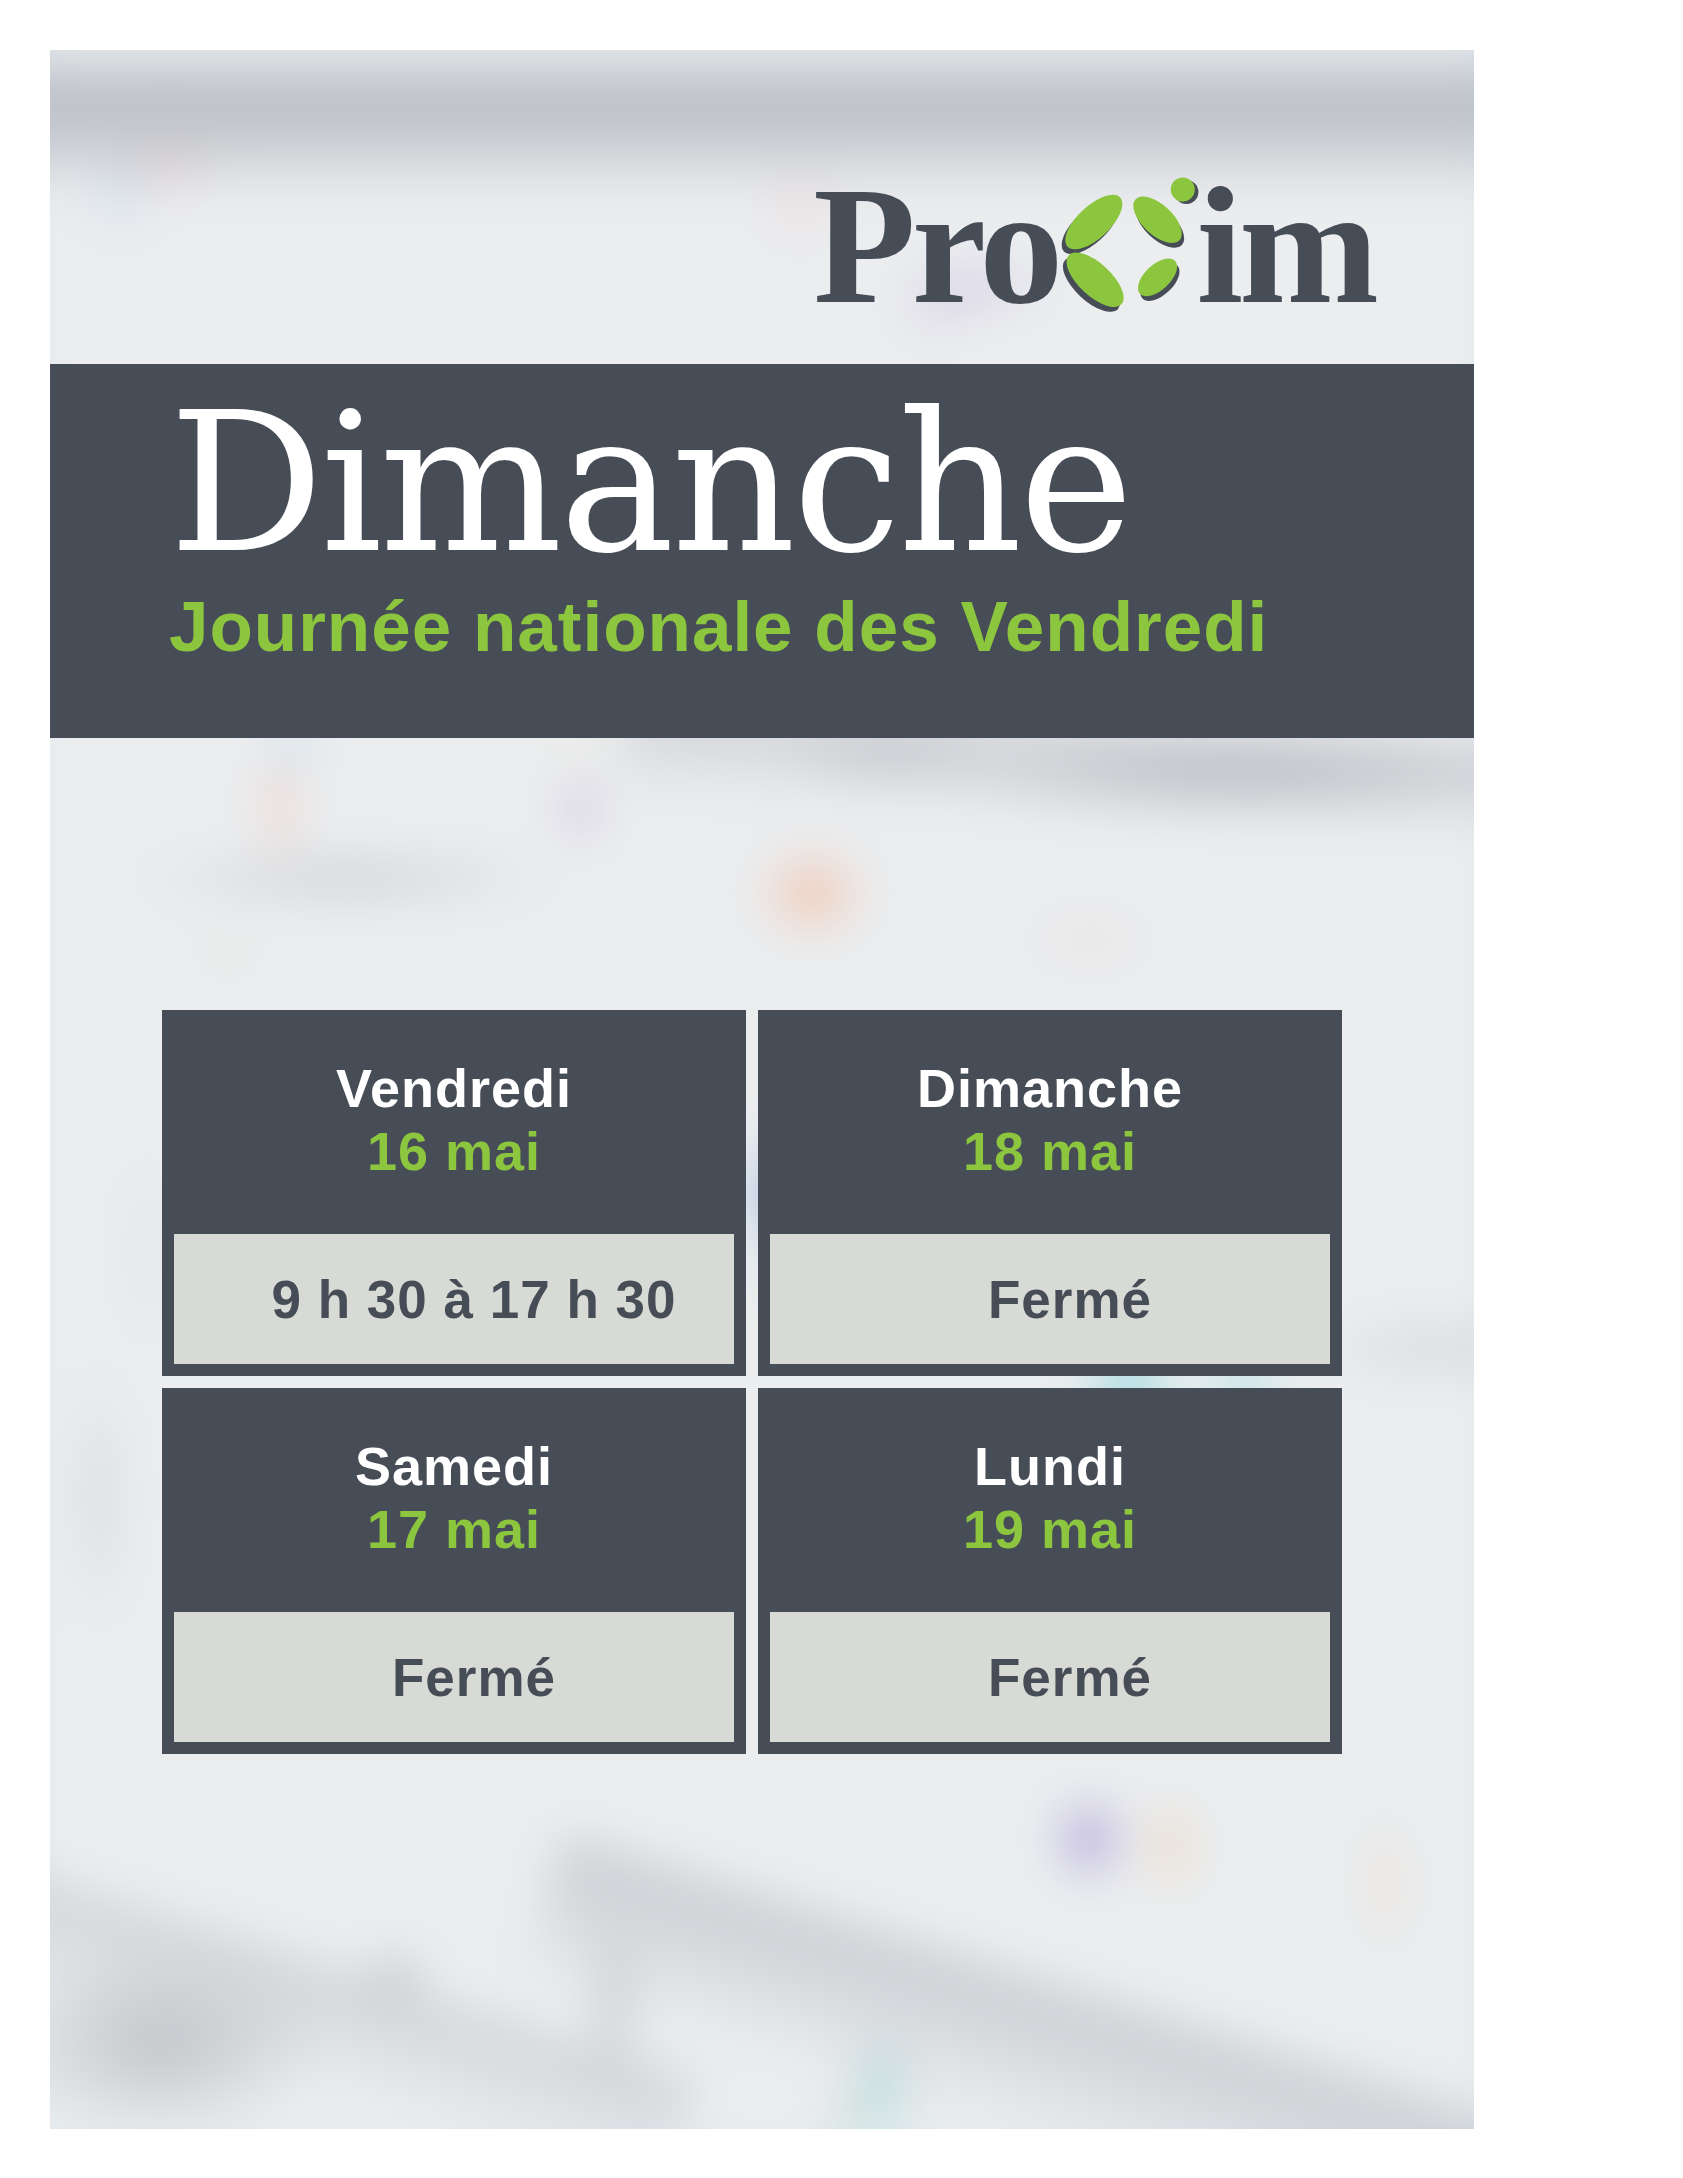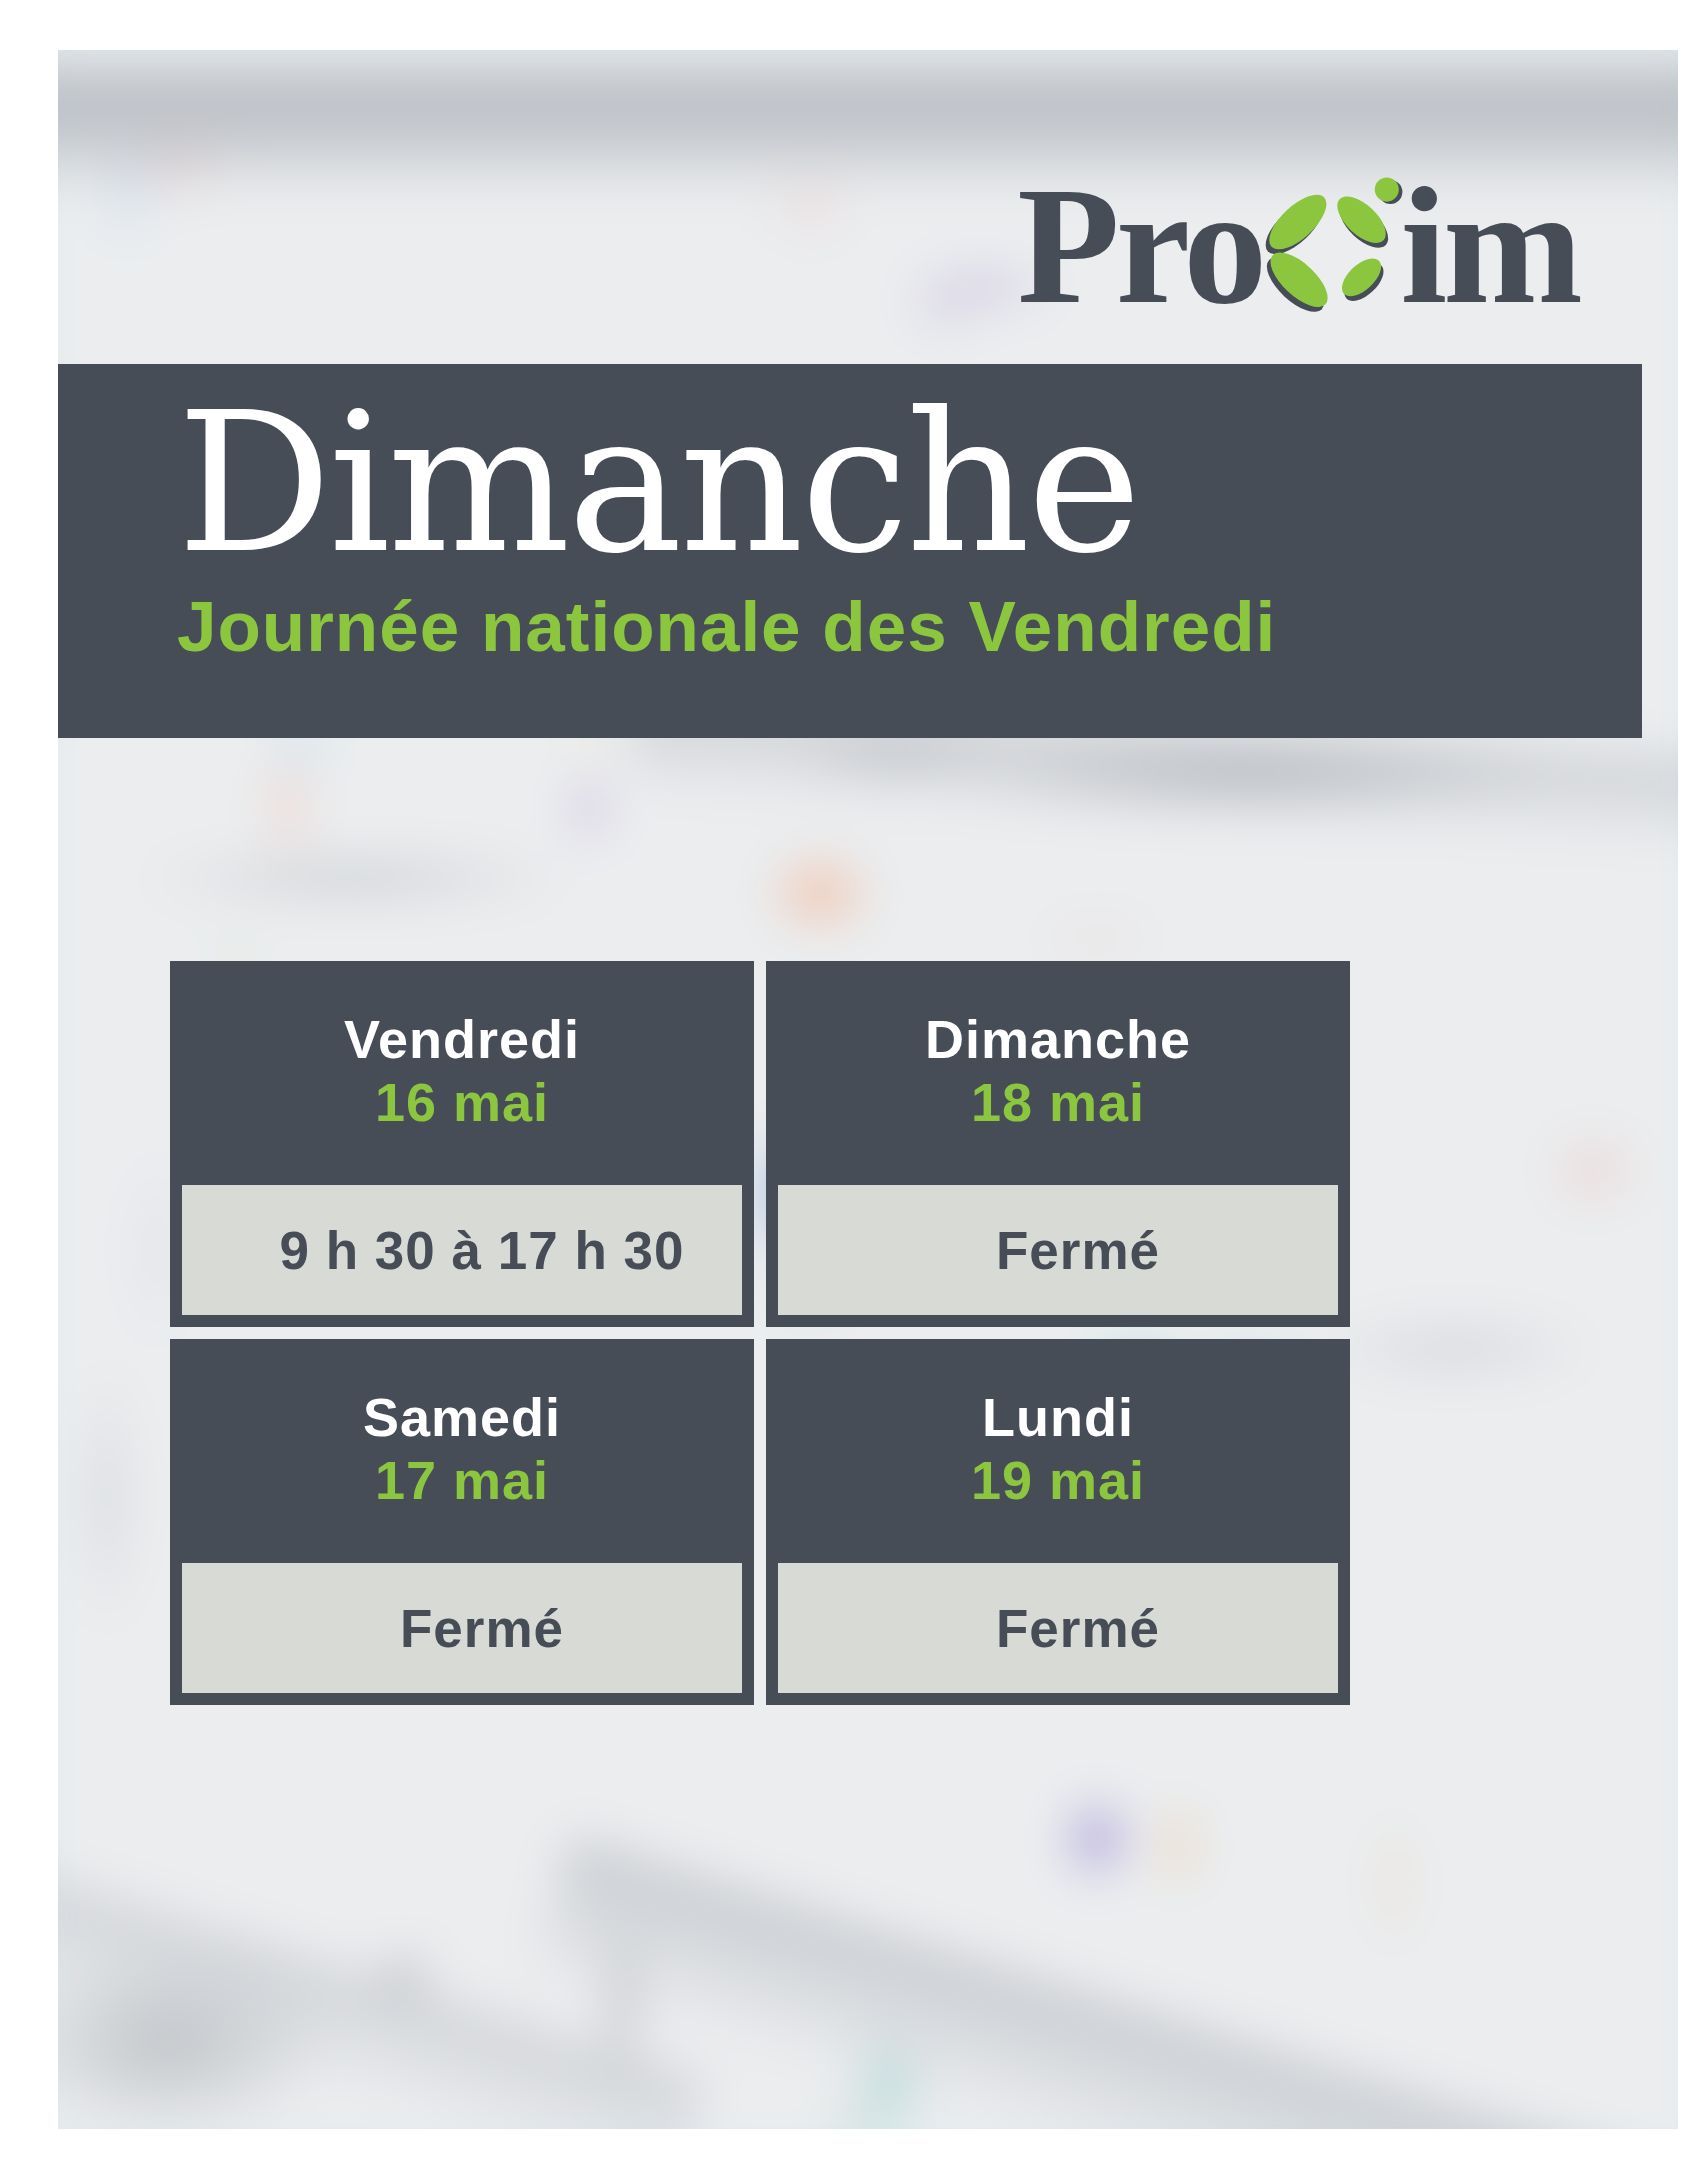--- a/index.html
+++ b/index.html
@@ -3,22 +3,22 @@
 <meta charset="utf-8">
 <style>
   html,body{margin:0;padding:0;}
   body{
     width:1683px;height:2178px;position:relative;
     background:var(--white,#ffffff);
     font-family:"Liberation Sans", sans-serif;
     overflow:hidden;
   }
   .poster{
-    position:absolute;left:50px;top:50px;width:1620px;height:2079px;
-    overflow:hidden;background:#7dd3fc;margin-left:8px;
+    position:absolute;left:50px;top:50px;width:1424px;height:2079px;
+    overflow:hidden;background:#7dd3fc;
   }
   
   .photo-blur{
     position:absolute;inset:-40px;
     filter:blur(24px);
     background-color:#ebedef;
     background-repeat:no-repeat;
     background-image:
       linear-gradient(180deg, rgba(246,247,248,0) 40px, rgba(158,162,170,.65) 77px, rgba(163,167,175,.55) 121px, rgba(246,247,248,0) 183px),
       radial-gradient(59px 50px at 158px 158px,  rgba(240,190,190,.45), transparent 70%),
@@ -86,21 +86,21 @@
     letter-spacing:-3px;
   }
   .band-header p{
     margin:4px 0 0 119px;
     font-weight:700;font-size:71px;line-height:1;
     color:var(--green,#8CC63E);letter-spacing:1px;
   }
 
   
   .cards{
-    position:absolute;left:112px;top:911px;
+    position:absolute;left:112px;top:960px;
     display:grid;grid-template-columns:584px 584px;
     column-gap:195px;row-gap:114px;gap:12px;
   }
   .card{
     position:relative;width:584px;height:366px;
     background:var(--slate,#474D57);
     box-sizing:border-box;text-align:center;
   }
   .card .day{
     padding-top:47px;

